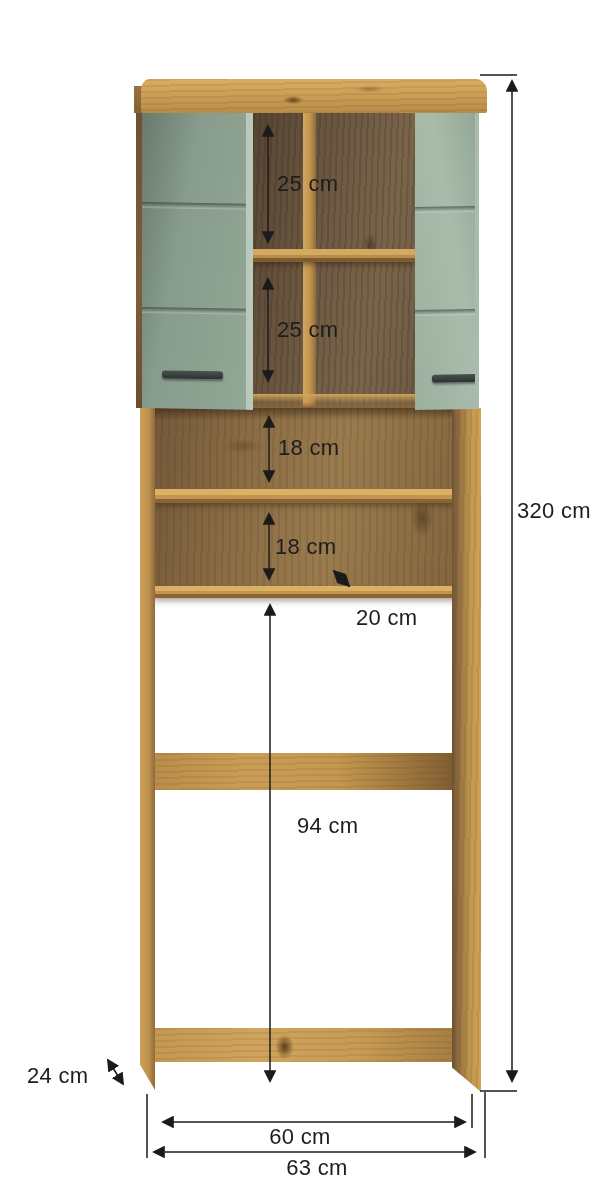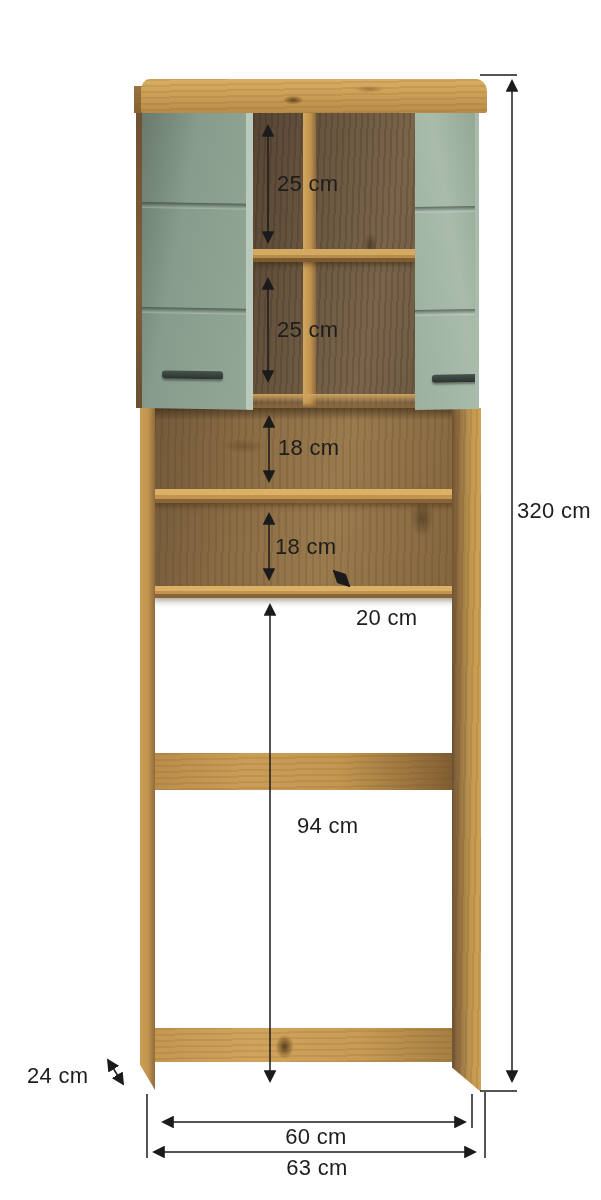--- a/index.html
+++ b/index.html
@@ -159,15 +159,15 @@
   </svg>
 
   <div class="dim-label" style="left:277px;top:172px;">25 cm</div>
   <div class="dim-label" style="left:277px;top:318px;">25 cm</div>
   <div class="dim-label" style="left:278px;top:436px;">18 cm</div>
   <div class="dim-label" style="left:275px;top:535px;">18 cm</div>
   <div class="dim-label" style="left:356px;top:562px;margin-top:44px;">20 cm</div>
   <div class="dim-label" style="left:281px;top:814px;margin-left:16px;">94 cm</div>
   <div class="dim-label" style="left:517px;top:499px;">320 cm</div>
   <div class="dim-label" style="left:27px;top:1064px;">24 cm</div>
-  <div class="dim-label anchor-mid" style="left:316px;top:1125px;">60 cm</div>
+  <div class="dim-label anchor-mid" style="left:300px;top:1125px;">60 cm</div>
   <div class="dim-label anchor-mid" style="left:317px;top:1156px;text-align:center;">63 cm</div>
 </div>
 
 </body></html>

